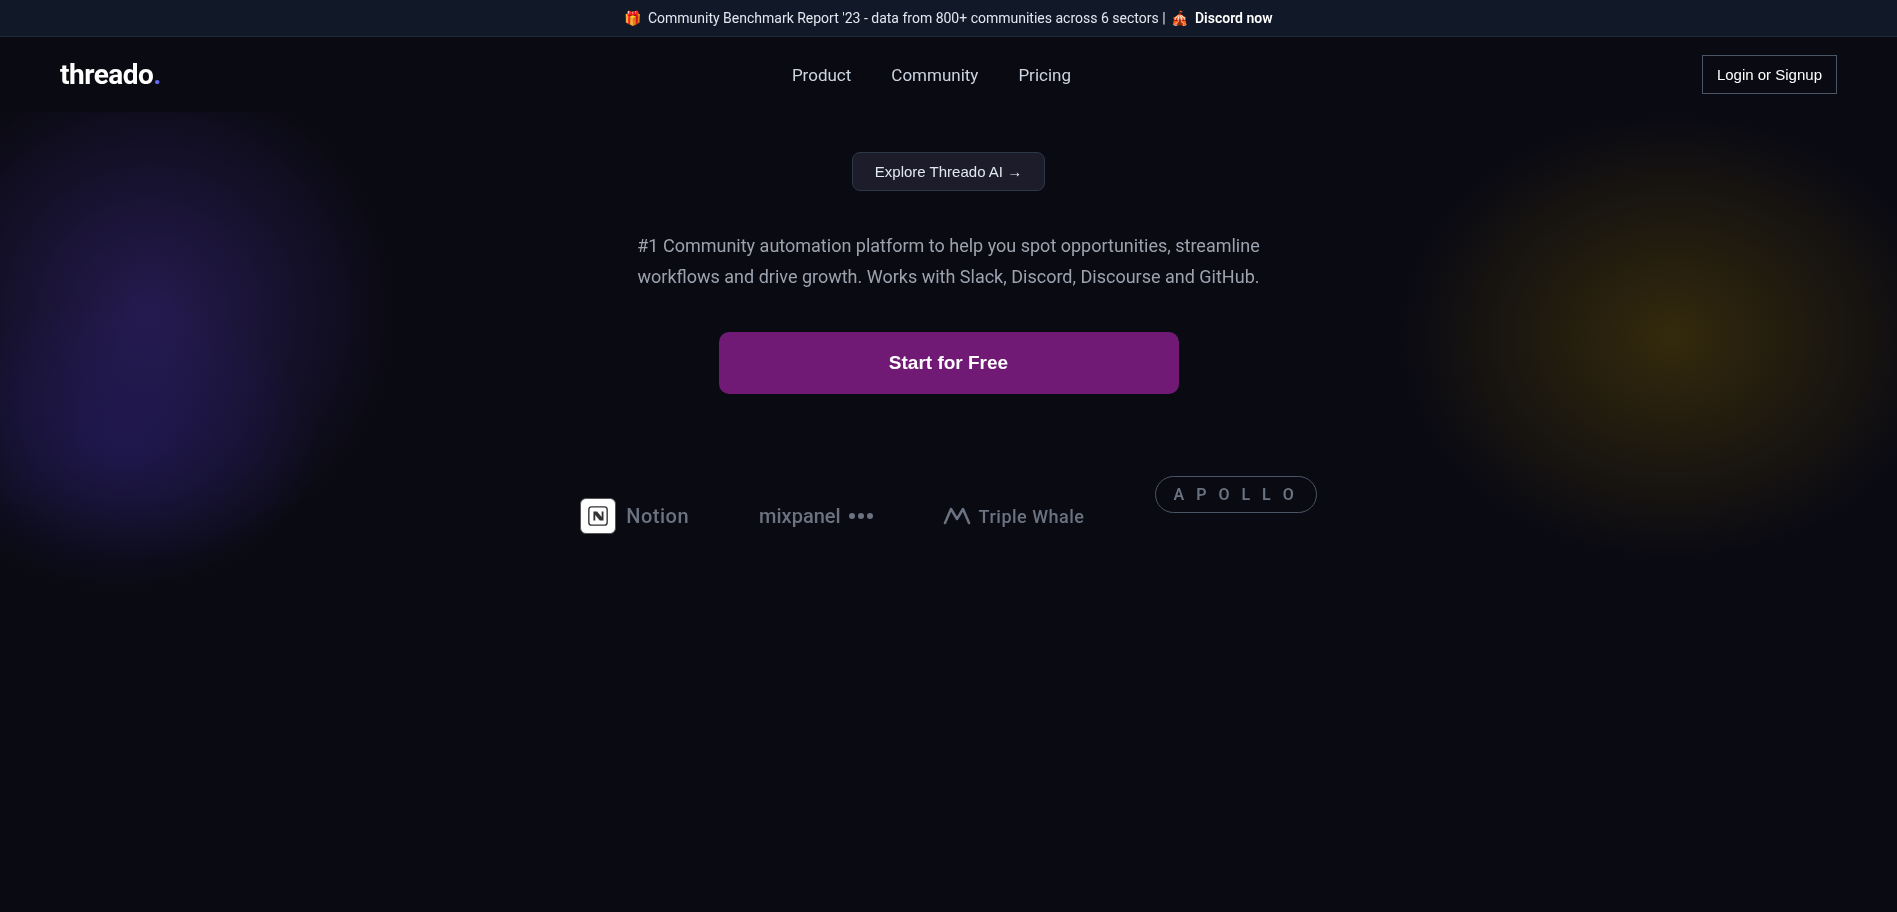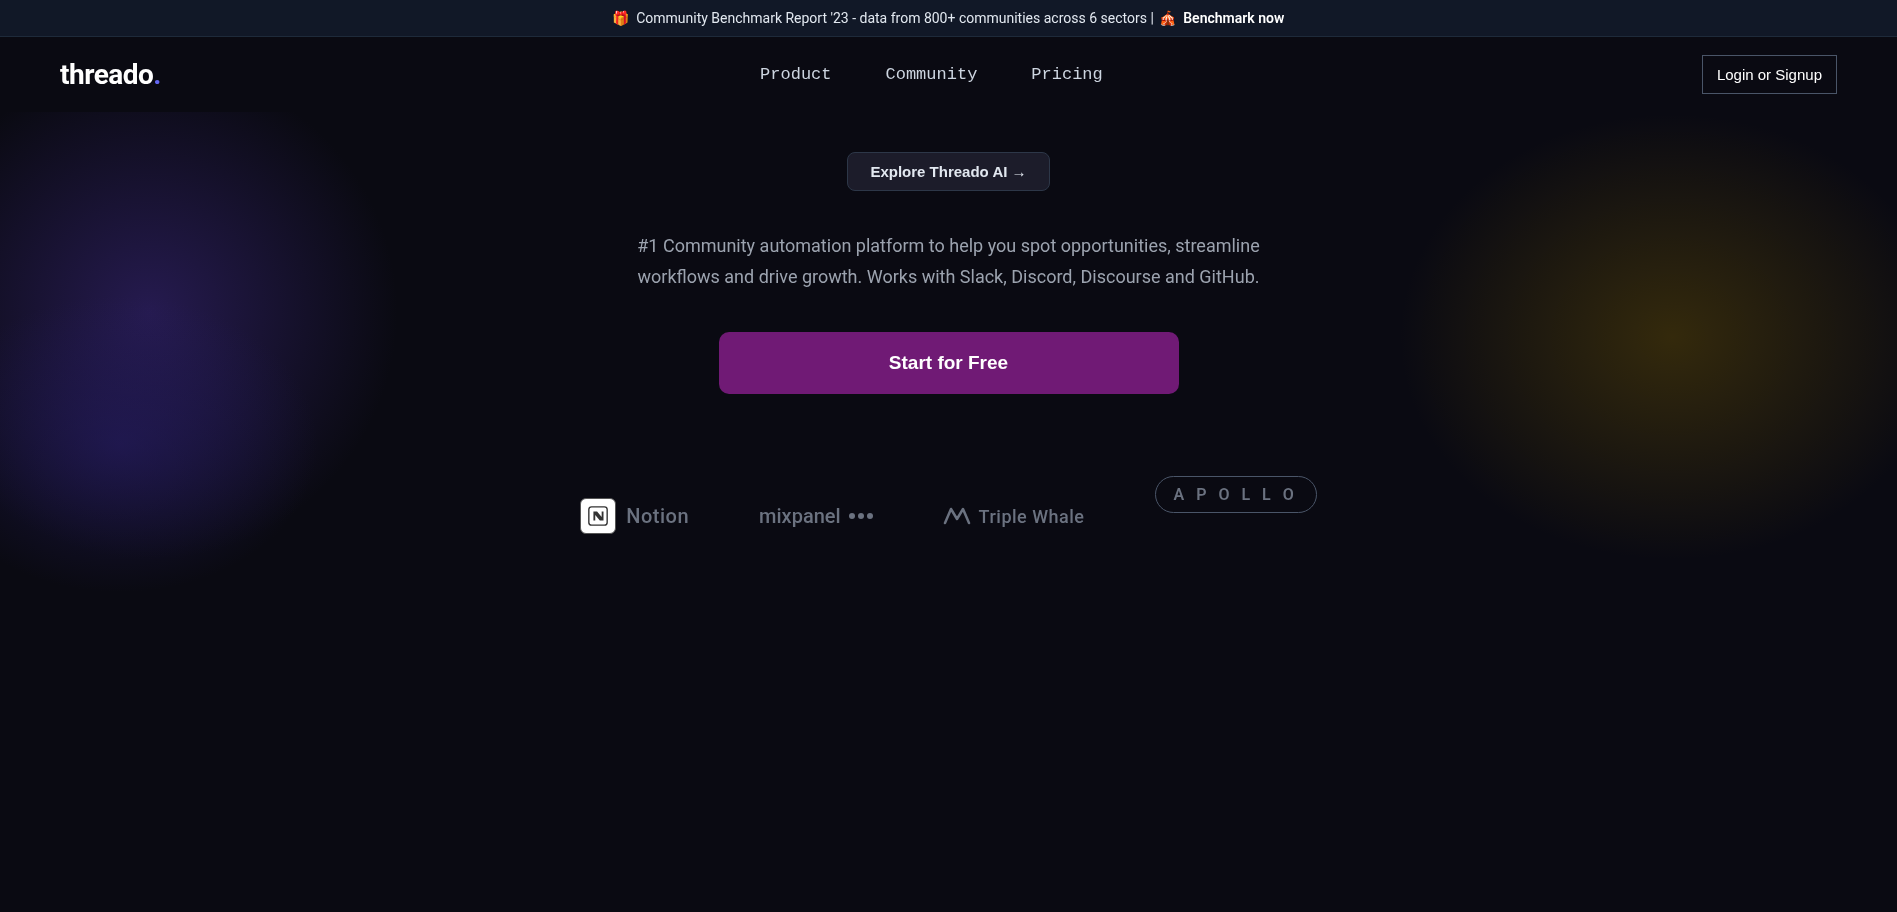--- a/index.html
+++ b/index.html
@@ -47,23 +47,22 @@
       font-weight: 700;
       color: #fff;
       letter-spacing: -0.5px;
     }
     .logo span.dot {
       color: #6366f1;
     }
 
     .nav-links {
       display: flex;
-      gap: 54px;
+      gap: 40px;
       list-style: none;
-      font-family: Liberation Mono, monospace;
     }
     .nav-links li a {
       color: #cdd5e0;
       text-decoration: none;
       font-size: 17px;
       font-weight: 400;
       transition: color 0.2s;
     }
 
     .login-btn {
@@ -122,21 +121,21 @@
       pointer-events: none;
     }
 
     .explore-btn {
       background: rgba(30, 30, 45, 0.9);
       border: 1px solid #2d3748;
       color: #e2e8f0;
       padding: 10px 22px;
       border-radius: 8px;
       font-size: 15px;
-      font-weight: 700;
+      font-weight: 400;
       cursor: pointer;
       display: inline-flex;
       align-items: center;
       gap: 8px;
       margin-bottom: 40px;
       position: relative;
       z-index: 2;
     }
 
     .hero-title {
@@ -245,21 +244,21 @@
       font-weight: 600;
     }
   </style>
 </head>
 <body>
 
 <div class="announcement-bar">
   <span>🎁</span>
   <span>Community Benchmark Report '23 - data from 800+ communities across 6 sectors |</span>
   <span>🎪</span>
-  <a href="#" class="download-link">Benchmark now</a>
+  <a href="#" class="download-link">Discord now</a>
 </div>
 
 <nav>
   <div class="logo">
     <span>threado</span><span class="dot">.</span>
   </div>
   <ul class="nav-links">
     <li><a href="#">Product</a></li>
     <li><a href="#">Community</a></li>
     <li><a href="#">Pricing</a></li>

